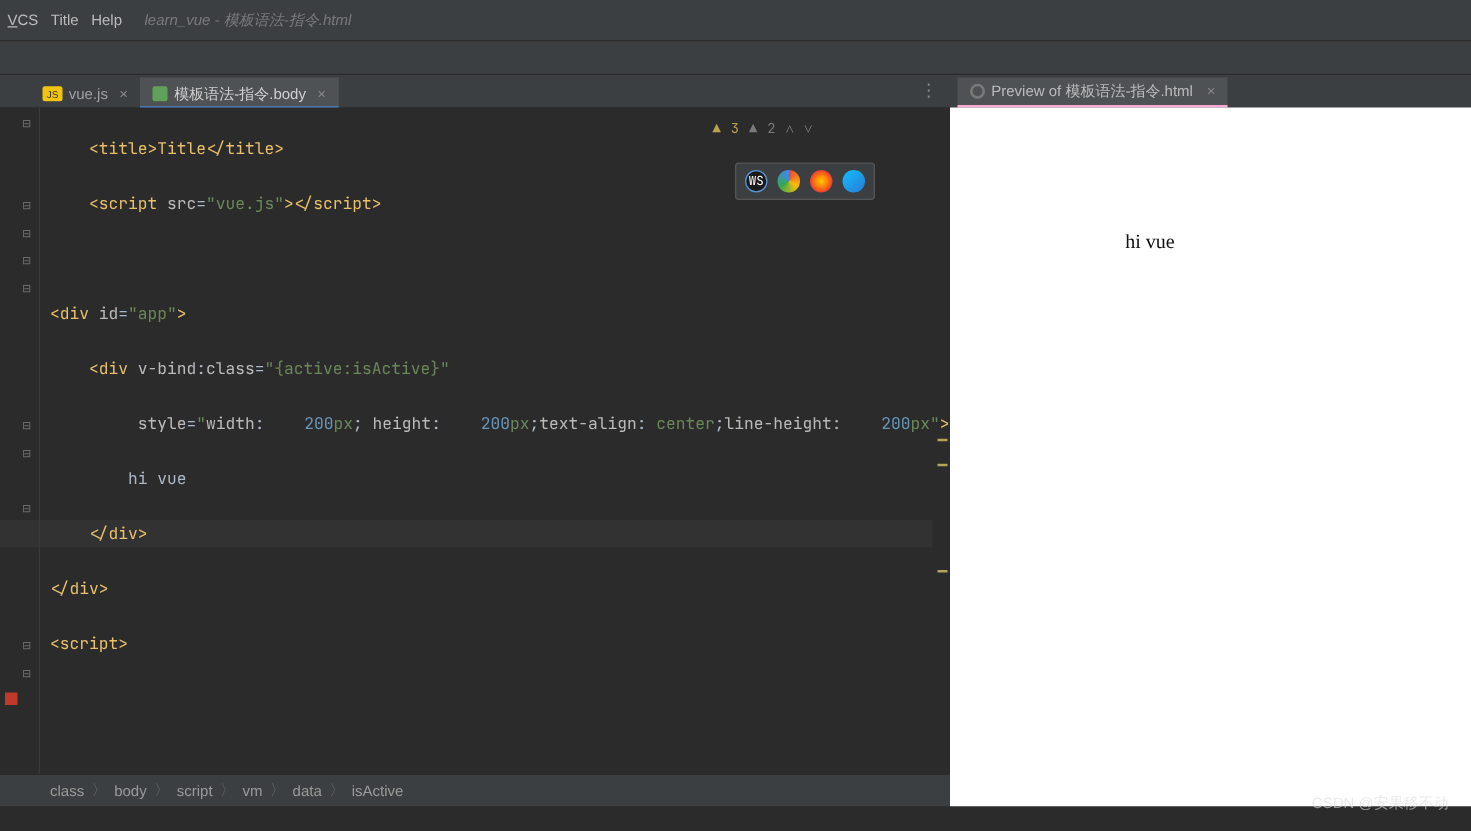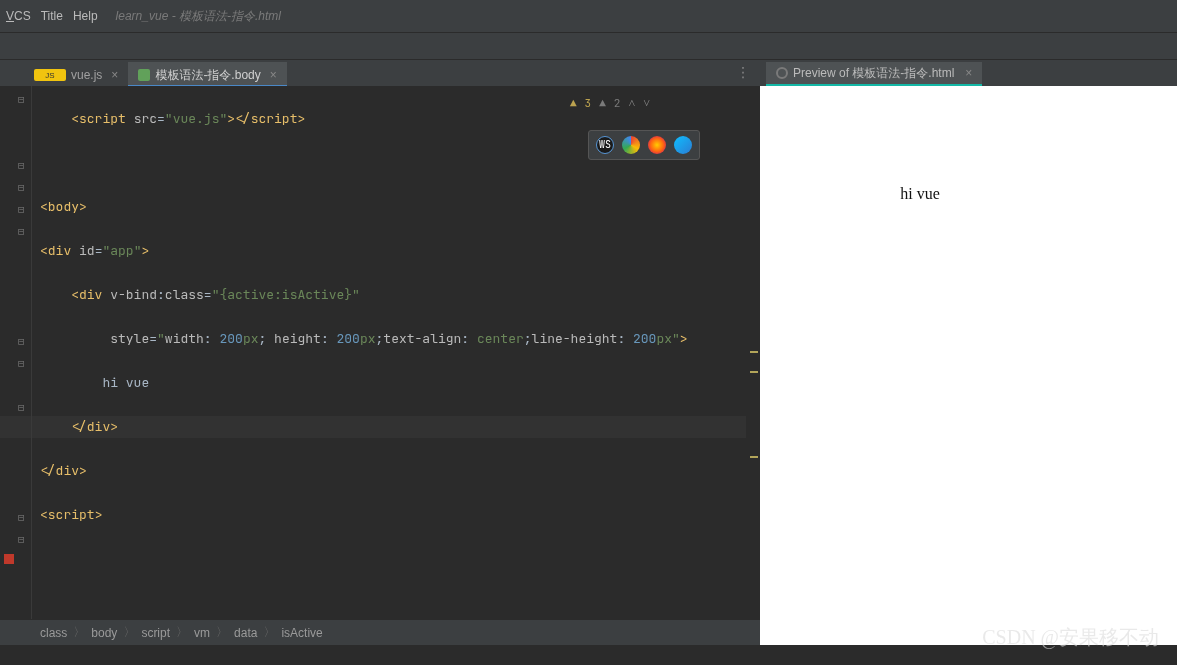--- a/index.html
+++ b/index.html
@@ -61,21 +61,21 @@
   .tab.active {
     background: #4e5254;
     color: #d0d0d0;
     border-top: 2px solid transparent;
     position: relative;
   }
   .tab.active::after{
     content:"";
     position:absolute; left:0; right:0; bottom:-1px; height:2px; background:#4a88c7;
   }
-  .tab .js-ico { width:32px; height:12px; background:#f1c40f; border-radius:2px; font-size:8px; color:#333; display:flex;align-items:center;justify-content:center;}
+  .tab .js-ico { width:16px; height:12px; background:#f1c40f; border-radius:2px; font-size:8px; color:#333; display:flex;align-items:center;justify-content:center;}
   .tab .html-ico { width:12px; height:12px; background:#61a15a; border-radius:2px;}
   .tab .close { color:#888; font-size:12px; margin-left:4px;}
   .tabbar .dots { position:absolute; right:8px; top:4px; color:#888; font-size:14px; letter-spacing:2px;}
 
   .editor-area {
     flex: 1;
     background: #2b2b2b;
     position: relative;
     font-family: "JetBrains Mono","Consolas",monospace;
     font-size: 13px;
@@ -95,21 +95,21 @@
   .codelines {
     position:absolute; left:40px; right:0; top:0; bottom:0;
     white-space: pre;
     color:#a9b7c6;
   }
   .line { height:22px; }
   .hl-line { background:#323232; position:absolute; left:0; right:14px; height:22px;}
   .tag { color:#e8bf6a; }
   .attr { color:#bababa; }
   .str { color:#6a8759; }
-  .num { color:#6897bb; }
+  .num { color:#6897bb;margin-left:24px; }
   .cssprop { color:#bababa;}
 
   .analysis { position:absolute; top:6px; right:110px; font-size:11px; display:flex; gap:8px; align-items:center; color:#8a8a8a;}
   .analysis .warn { color:#bba24f;}
   .analysis .weak { color:#7a7a7a;}
   .analysis .chev { font-size:12px; color:#8a8a8a; cursor:default;}
 
   .browser-popup {
     position:absolute; top:44px; right:60px;
     background:#3c3f41; border:1px solid #555; border-radius:3px;
@@ -119,34 +119,34 @@
 
   .minimap-marks { position:absolute; right:2px; top:0; bottom:0; width:10px;}
   .minimap-marks .m { position:absolute; right:0; width:8px; height:2px; background:#b2a55a;}
 
   .right-panel {
     flex:1;
     display:flex; flex-direction:column;
     background:#3c3f41;
   }
   .preview-tabbar { height:26px; display:flex; align-items:flex-end; padding-left:6px; font-size:12px;}
-  .preview-tab { height:24px; padding:0 10px; display:flex; align-items:center; gap:5px; background:#4e5254; border-bottom:2px solid #14b8a6;}
+  .preview-tab { height:24px; padding:0 10px; display:flex; align-items:center; gap:5px; background:#4e5254; border-bottom:2px solid #f9a8d4;}
   .preview-tab .close{ color:#888; margin-left:6px;}
   .preview-tab .g-ico { width:12px;height:12px;border-radius:50%;border:2px solid #7a7a7a;}
   .preview-body { flex:1; background:#ffffff; color:#111; font-family: "Times New Roman", serif; position:relative;}
   .preview-content { width:200px;height:200px; line-height:200px; text-align:center; margin-left:60px; margin-top:8px; font-size:16px;}
 
   .breadcrumbs {
     height:26px; background:#3c3f41; border-top:1px solid #2b2b2b;
     display:flex; align-items:center; padding-left:40px;
     font-size:12px; color:#9a9a9a; gap:6px;
   }
   .breadcrumbs .sep { color:#6a6a6a;}
 
-  .watermark { position:absolute; right:18px; bottom:14px; color:#dcdcdc; font-size:20px; opacity:0.6; font-family:Liberation Serif, serif;}
+  .watermark { position:absolute; right:18px; bottom:14px; color:#dcdcdc; font-size:12px; opacity:0.6; font-family:Liberation Sans, sans-serif;}
 </style>
 </head>
 <body>
 
 <div class="menubar">
   <span class="mitem"><u>V</u>CS</span>
   <span class="mitem"><span>Title</span></span>
   <span class="mitem"><span>Help</span></span>
   <span class="title">learn_vue - 模板语法-指令.html</span>
 </div>
@@ -181,23 +181,23 @@
         <span class="fold" style="top:134px">⊟</span>
         <span class="fold" style="top:244px">⊟</span>
         <span class="fold" style="top:266px">⊟</span>
         <span class="fold" style="top:310px">⊟</span>
         <span class="fold" style="top:420px">⊟</span>
         <span class="fold" style="top:442px">⊟</span>
         <span class="red-sq" style="top:468px"></span>
       </div>
 
       <div class="codelines">
+<div class="line">    <span class="tag">&lt;</span><span class="tag">title</span><span class="tag">&gt;Title&lt;/</span><span class="tag">title</span><span class="tag">&gt;</span></div>
 <div class="line">    <span class="tag">&lt;</span><span class="tag">script </span><span class="attr">src</span><span>=</span><span class="str">"vue.js"</span><span class="tag">&gt;&lt;/</span><span class="tag">script</span><span class="tag">&gt;</span></div>
 <div class="line"> </div>
-<div class="line"><span class="tag">&lt;</span><span class="tag">body</span><span class="tag">&gt;</span></div>
 <div class="line"><span class="tag">&lt;</span><span class="tag">div </span><span class="attr">id</span><span>=</span><span class="str">"app"</span><span class="tag">&gt;</span></div>
 <div class="line"><span class="tag">    &lt;</span><span class="tag">div </span><span class="attr">v-bind</span><span>:</span><span class="attr">class</span><span>=</span><span class="str">"{active:isActive}"</span></div>
 <div class="line"><span>         </span><span class="attr">style</span><span>=</span><span class="str">"</span><span class="cssprop">width</span><span>: </span><span class="num">200</span><span class="str">px</span><span>; </span><span class="cssprop">height</span><span>: </span><span class="num">200</span><span class="str">px</span><span>;</span><span class="cssprop">text-align</span><span>: </span><span class="str">center</span><span>;</span><span class="cssprop">line-height</span><span>: </span><span class="num">200</span><span class="str">px</span><span class="str">"</span><span class="tag">&gt;</span></div>
 <div class="line">        hi vue</div>
 <div class="line"><span class="tag">    &lt;/</span><span class="tag">div</span><span class="tag">&gt;</span></div>
 <div class="line"><span class="tag">&lt;/</span><span class="tag">div</span><span class="tag">&gt;</span></div>
 <div class="line"><span class="tag">&lt;</span><span class="tag">script</span><span class="tag">&gt;</span></div>
 
 
 

